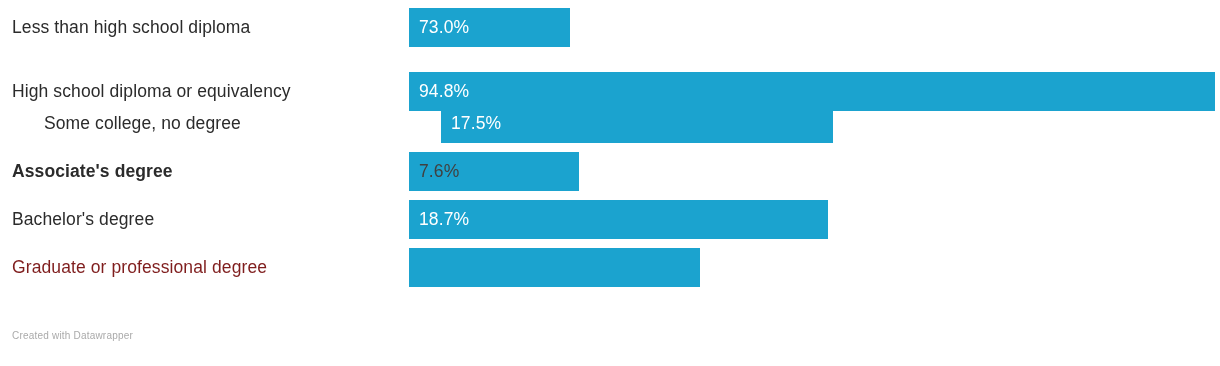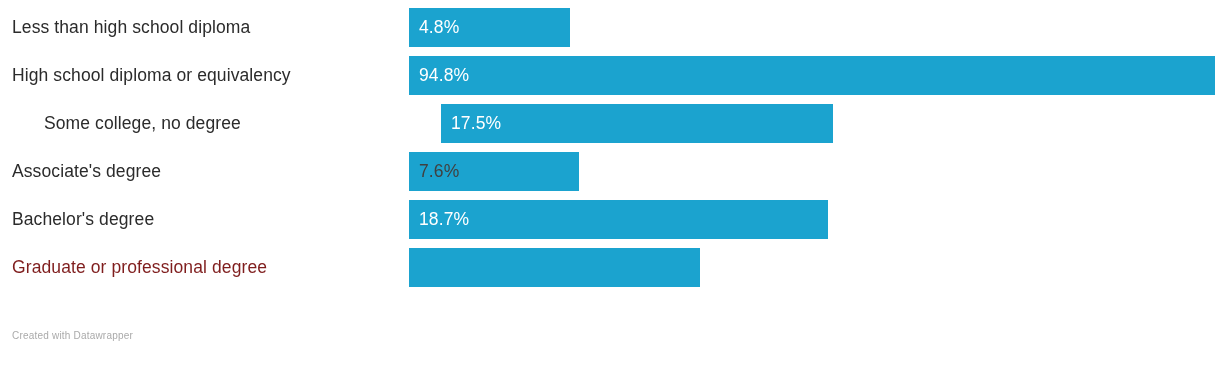--- a/index.html
+++ b/index.html
@@ -81,42 +81,42 @@
 <body>
 
 <div id="chart-root" style="background: rgb(255, 255, 255);">
 
   <div class="plot">
 
     <div class="bar-row" style="top:8px;">
       <div class="row-label" style="color: rgb(43, 43, 43);">Less than high school diploma</div>
       <div class="bar-track">
         <div class="bar-fill" style="width: 161.2px; background: rgb(27, 163, 207);"></div>
-        <div class="bar-value" style="color: rgb(255, 255, 255);">4.8%</div>
+        <div class="bar-value" style="color: rgb(255, 255, 255);">73.0%</div>
       </div>
     </div>
 
-    <div class="bar-row" style="top:56px;text-align:center;">
+    <div class="bar-row" style="top:72px;text-align:center;">
       <div class="row-label" style="color: rgb(43, 43, 43);">High school diploma or equivalency</div>
       <div class="bar-track">
         <div class="bar-fill" style="width: 806px; background: rgb(27, 163, 207);"></div>
         <div class="bar-value" style="color: rgb(255, 255, 255);">94.8%</div>
       </div>
     </div>
 
     <div class="bar-row" style="top:104px;margin-left:32px;">
       <div class="row-label" style="color: rgb(43, 43, 43);">Some college, no degree</div>
       <div class="bar-track">
         <div class="bar-fill" style="width: 391.806px; background: rgb(27, 163, 207);"></div>
         <div class="bar-value" style="color: rgb(255, 255, 255);">17.5%</div>
       </div>
     </div>
 
     <div class="bar-row" style="top:152px;">
-      <div class="row-label" style="color: rgb(43, 43, 43);">Associate's degree</div>
+      <div class="row-label" style="color: rgb(43, 43, 43); font-weight: bold;">Associate's degree</div>
       <div class="bar-track">
         <div class="bar-fill" style="width: 170.156px; background: rgb(27, 163, 207);"></div>
         <div class="bar-value" style="color: #404040;">7.6%</div>
       </div>
     </div>
 
     <div class="bar-row" style="top:200px;">
       <div class="row-label" style="color: rgb(43, 43, 43);">Bachelor's degree</div>
       <div class="bar-track">
         <div class="bar-fill" style="width: 418.672px; background: rgb(27, 163, 207);"></div>

